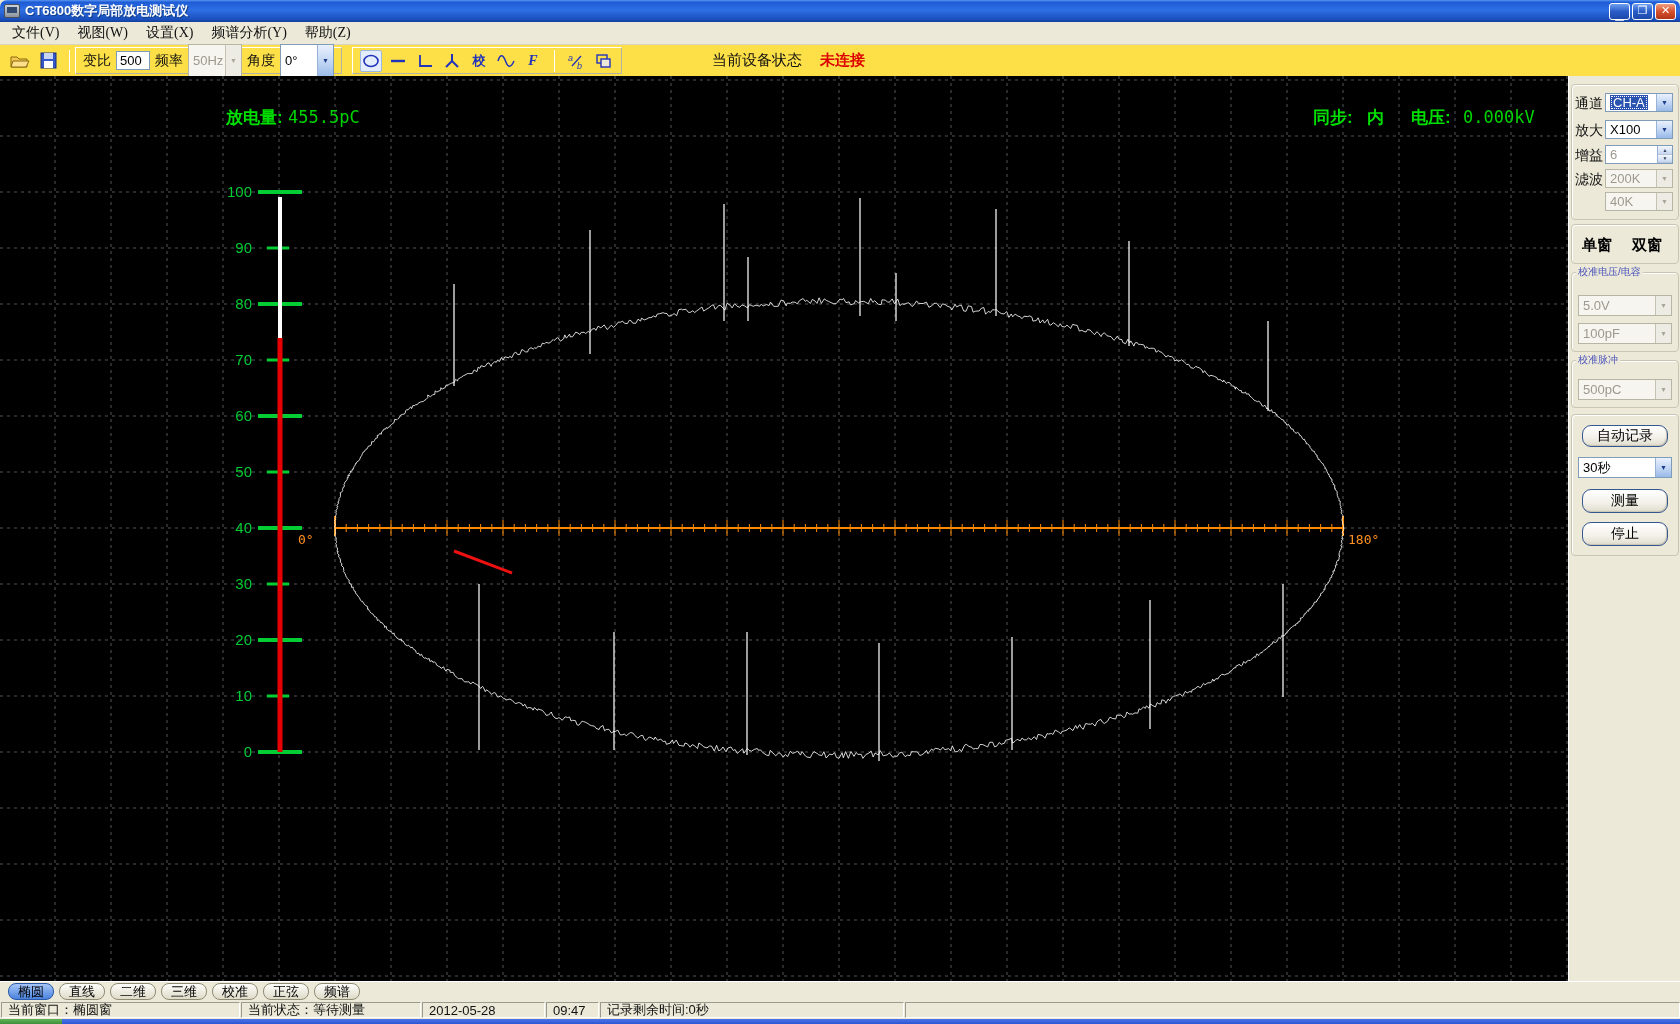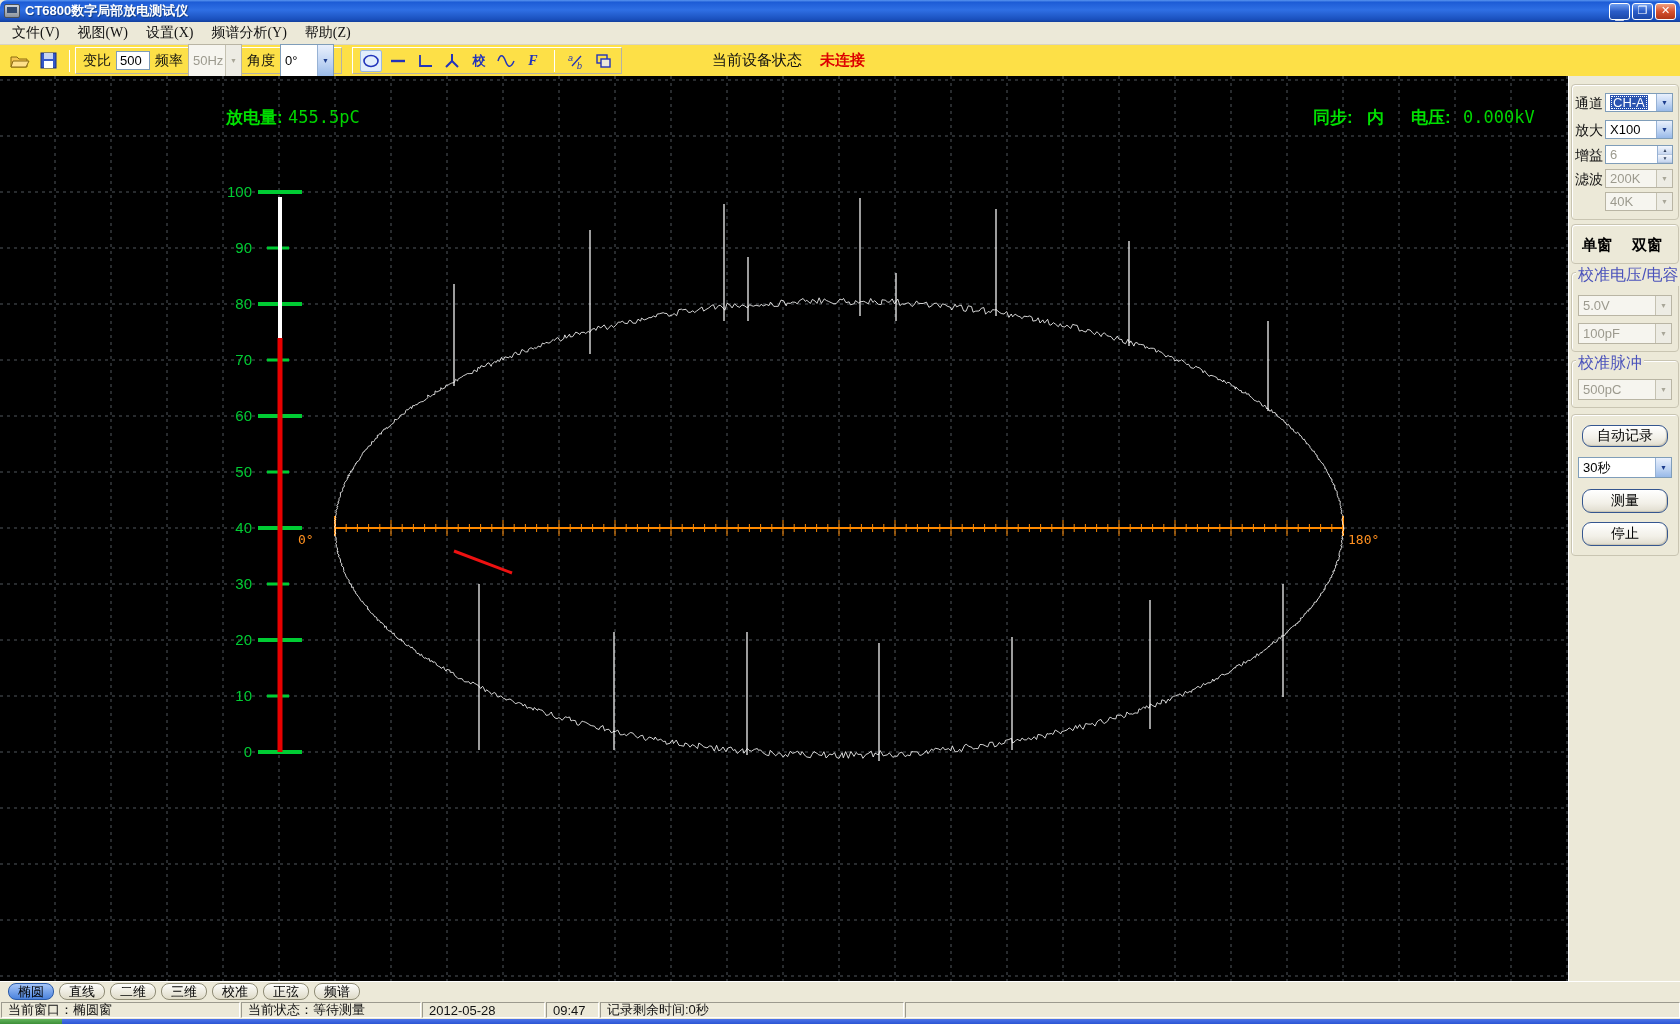--- a/index.html
+++ b/index.html
@@ -57,21 +57,21 @@
   .plot{position:absolute;left:0;top:0;width:1568px;height:905px;background:#000;overflow:hidden;}
   .plot svg{position:absolute;left:0;top:0;}
   .ovl{position:absolute;white-space:nowrap;}
   .grn-b{color:#00e000;font-weight:bold;font-size:17px;}
   .grn{color:#00d400;font-size:17px;font-family:"DejaVu Sans Mono",monospace;}
   .deg{color:#ff9020;font-size:13px;font-family:"DejaVu Sans Mono",monospace;}
 
   
   .panel{position:absolute;left:1568px;top:0;width:112px;height:905px;background:#ece9d8;border-left:1px solid #fff;}
   .gbox{position:absolute;border:1px solid #c9c5b2;border-radius:4px;box-shadow:1px 1px 0 #fff inset;}
-  .legend{position:absolute;top:-8px;left:4px;background:#ece9d8;color:#4a52bb;font-size:16px;padding:0 2px;white-space:nowrap;}
+  .legend{position:absolute;top:-8px;left:4px;background:#ece9d8;color:#4a52bb;font-size:10px;padding:0 2px;white-space:nowrap;}
   .prow-label{position:absolute;left:6px;width:30px;font-size:14px;color:#111;}
   .pcombo{position:absolute;}
   .spin{position:absolute;height:19px;background:#fff;border:1px solid #7f9db9;display:flex;}
   .spin .sval{flex:1;font-size:13px;color:#9c9a8e;padding:1px 4px;}
   .spin .sbtns{width:15px;display:flex;flex-direction:column;border-left:1px solid #97b2d4;}
   .spin .sbtns span{flex:1;display:flex;align-items:center;justify-content:center;font-size:5px;color:#33425e;
     background:linear-gradient(#f4f7fd,#c6d6f0);border-bottom:1px solid #b6c6de;}
   .selhl{background:#2a53b0;color:#fff;outline:1px dotted #fff;outline-offset:-2px;padding:0 3px;}
   .winmode{position:absolute;font-size:15px;font-weight:bold;color:#000;}
   .xpbtn{position:absolute;border:1px solid #35568f;border-radius:9px;font-size:14px;color:#000;

